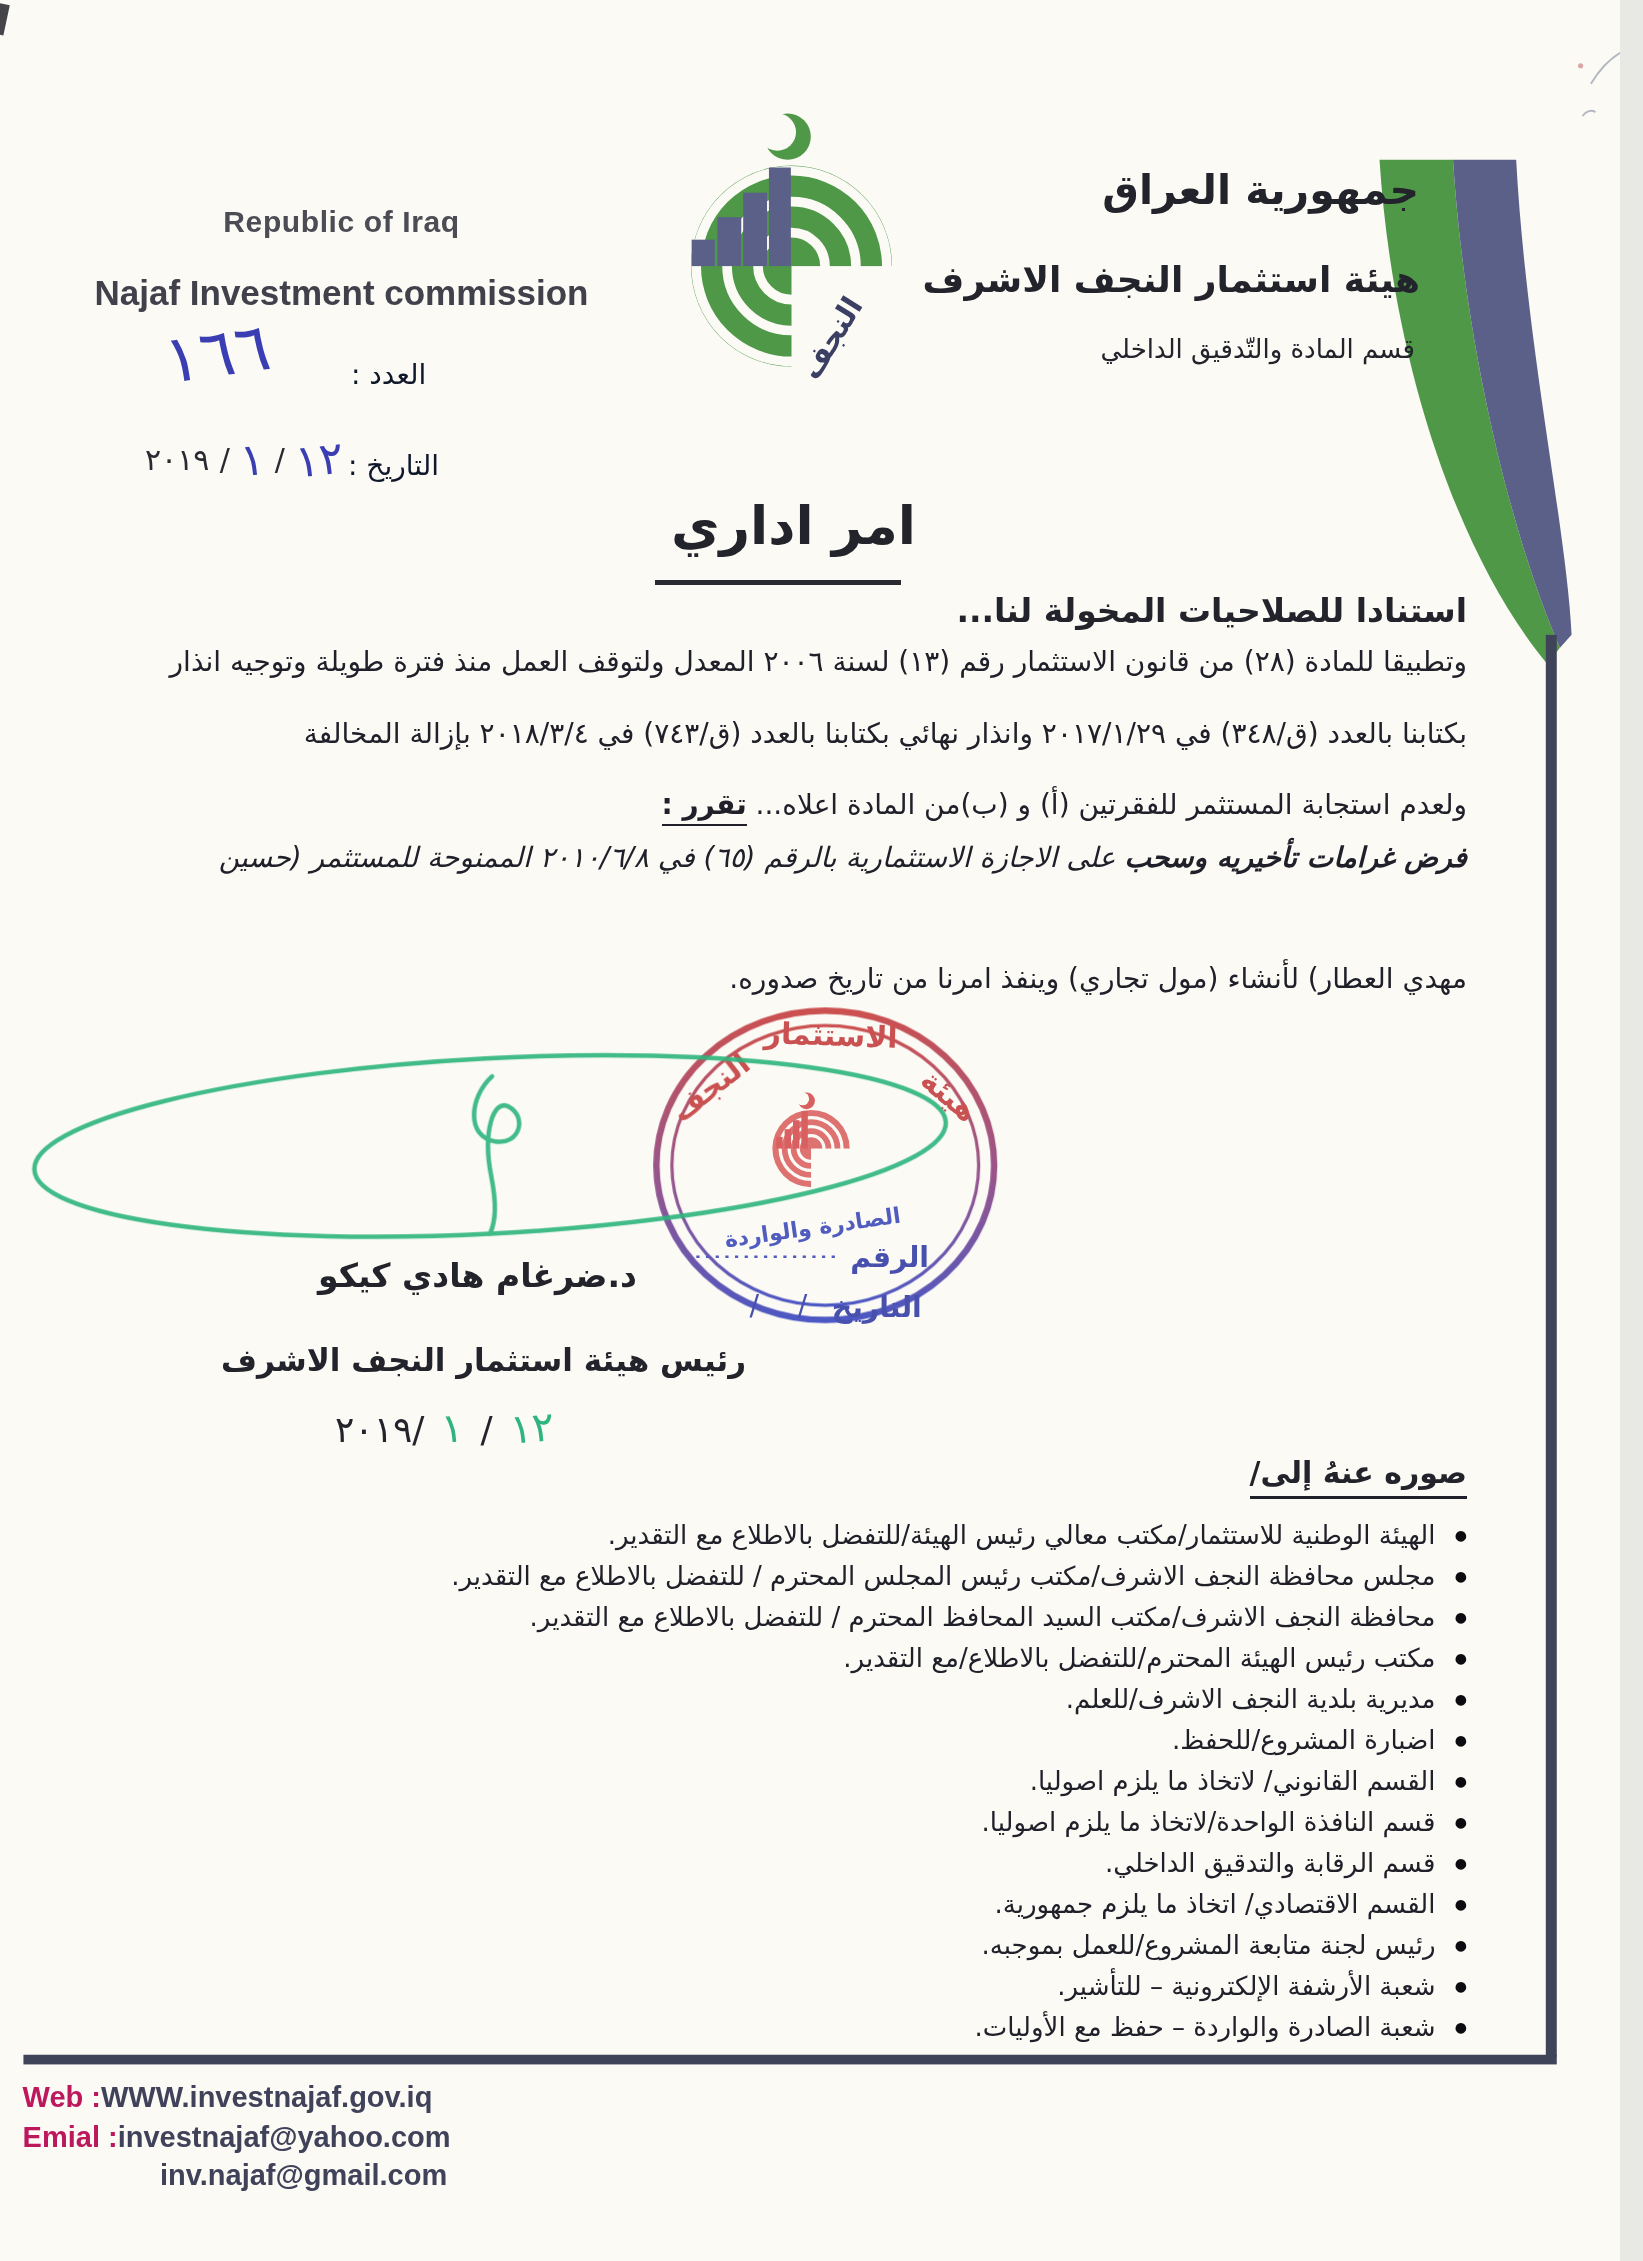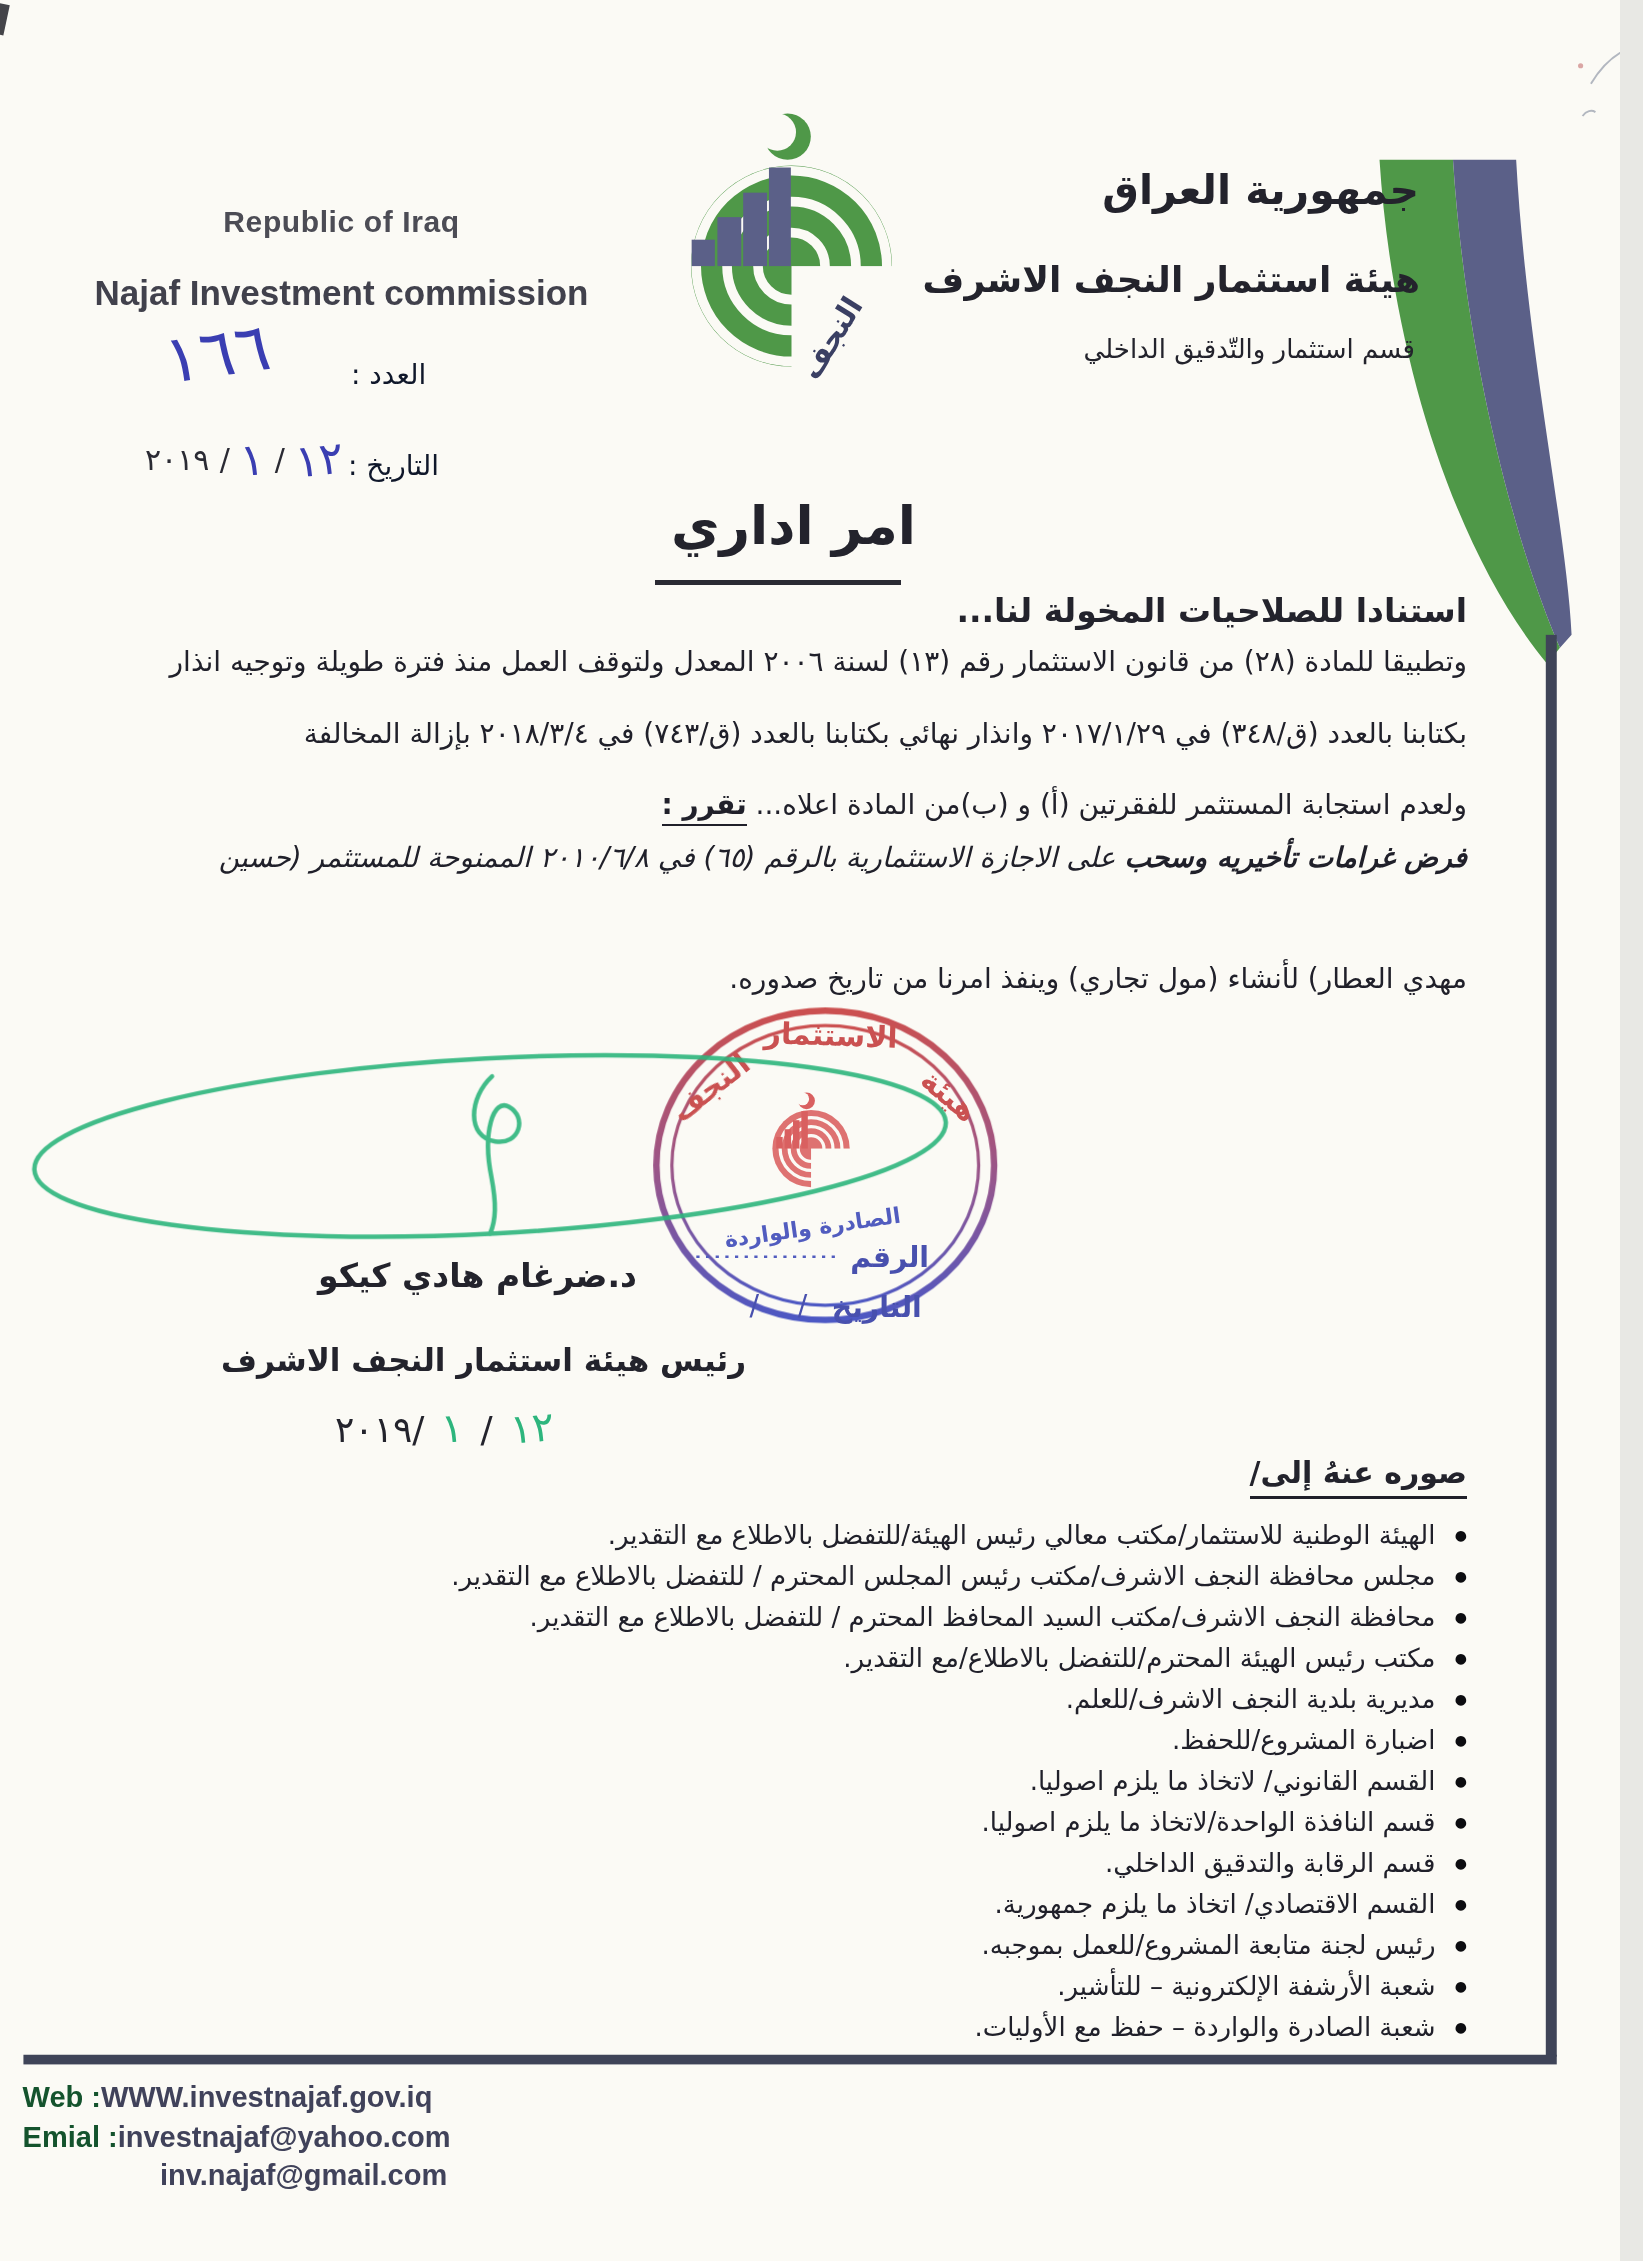--- a/index.html
+++ b/index.html
@@ -54,21 +54,21 @@
   #sig-date .slash{font-size:36px;color:#23232c;}
 
   
   #cc-heading{right:153px;top:1455px;font-size:30px;font-weight:700;border-bottom:3.2px solid #20202a;padding-bottom:6.4px;}
   #cc-list{right:153px;top:1514px;width:1096px;}
   .cc-row{direction:rtl;display:flex;align-items:center;height:41px;font-size:26px;color:#20202a;}
   .cc-bullet{font-size:14px;margin-left:19.3px;color:#0c0c10;flex:0 0 auto;}
 
   
   .f-line{font-family:"Liberation Sans",sans-serif;font-weight:700;font-size:29px;color:#40425a;}
-  .f-line .lbl{color:#14532d;}
+  .f-line .lbl{color:#be185d;}
   #footer-web{left:22.6px;top:2081px;}
   #footer-email{left:22.6px;top:2121px;}
   #footer-email2{left:160px;top:2159px;}
   #footer-ar{right:222px;top:2105px;font-size:35px;font-weight:700;color:#2b2b35;}
 
   svg{display:block;}
   .layer{left:0;top:0;pointer-events:none;}
 </style>
 </head>
 <body>
@@ -104,21 +104,21 @@
     </g>
     <g>
       <circle cx="187" cy="77" r="36" fill="#4f9848"></circle>
       <circle cx="171" cy="70" r="29" fill="#fbfaf5"></circle>
     </g>
     <text x="268" y="398" transform="rotate(-58 268 398)" text-anchor="middle" font-size="46" font-weight="700" fill="#3a3f63">النجف</text>
   </svg>
 
   <div class="abs ar" id="hdr-country" dir="rtl">جمهورية العراق</div>
   <div class="abs ar" id="hdr-org" dir="rtl">هيئة استثمار النجف الاشرف</div>
-  <div class="abs ar" id="hdr-dept" dir="rtl">قسم استثمار والتّدقيق الداخلي</div>
+  <div class="abs ar" id="hdr-dept" dir="rtl">قسم المادة والتّدقيق الداخلي</div>
 
   <div class="abs ar ref-label" id="num-label" dir="rtl">العدد :</div>
   <div class="abs hand-blue" id="num-value">١٦٦</div>
   <div class="abs ar ref-label" id="date-label" dir="rtl">التاريخ :</div>
   <div class="abs" id="date-value">
     <span class="printed">٢٠١٩</span>
     <span class="printed">/</span>
     <span class="hand hand-blue">١</span>
     <span class="printed">/</span>
     <span class="hand hand-blue">١٢</span>

